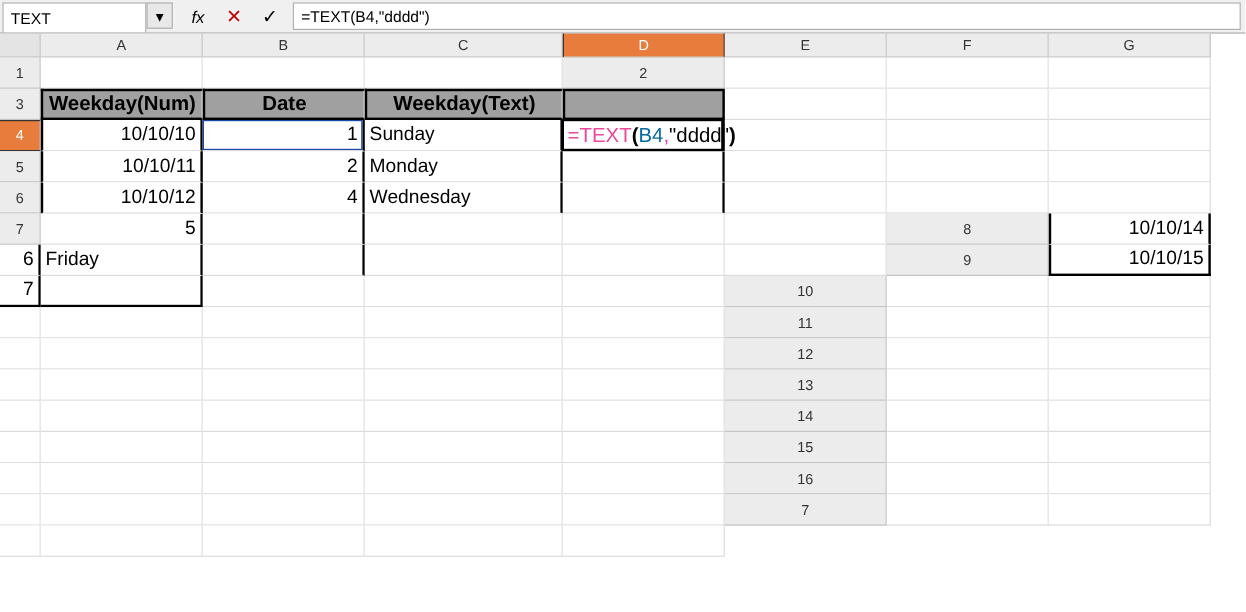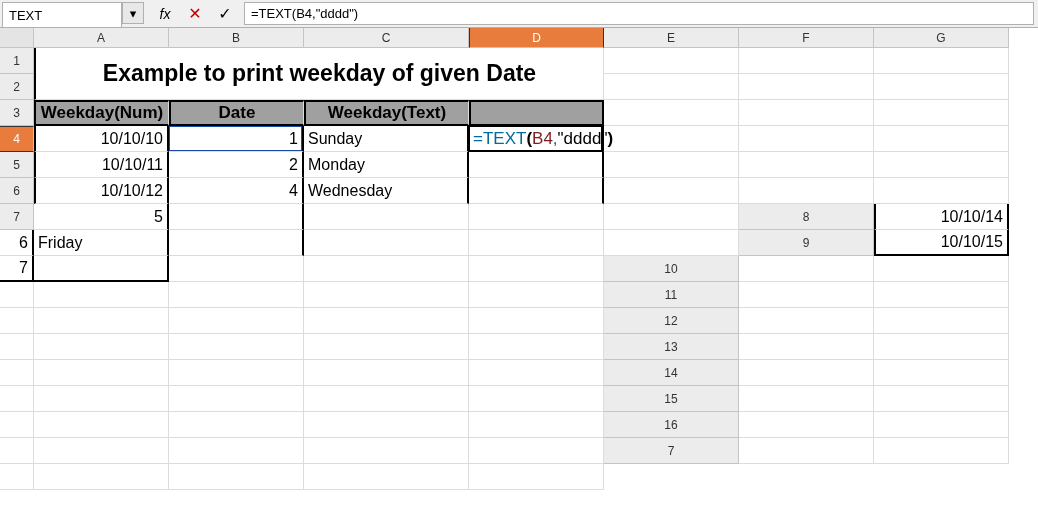--- a/index.html
+++ b/index.html
@@ -145,22 +145,22 @@
     content: "";
     position: absolute;
     top: -1px; left: -1px; right: -1px; bottom: -1px;
     border: 2px solid #000;
     pointer-events: none;
   }
   .formula-display {
     font-size: 17px;
     white-space: nowrap;
   }
-  .f-fn { color: #0369a1; }
-  .f-ref { color: #7f1d1d; }
+  .f-fn { color: #ec4899; }
+  .f-ref { color: #0369a1; }
   .f-str { color: #000; }
   .f-op { color: #000; font-weight: bold; }
   
   .merged {
     grid-column: 2 / span 4;
   }
 </style>
 </head>
 <body>
 
@@ -188,21 +188,20 @@
 <div class="sheet" id="sheet">
     <div class="corner"></div>
     <div class="colhdr">A</div>
     <div class="colhdr">B</div>
     <div class="colhdr">C</div>
     <div class="colhdr active" style="background:#e77c3c;">D</div>
     <div class="colhdr">E</div>
     <div class="colhdr">F</div>
     <div class="colhdr">G</div>
     <div class="rowhdr">1</div>
-    <div class="cell merged title-cell thick-left" style="grid-area: span 2 / 2 / auto / span 4; min-height: 52px;">Example to print weekday of given Date</div>
     <div class="cell "></div>
     <div class="cell "></div>
     <div class="cell "></div>
     <div class="rowhdr">2</div>
     <div class="cell "></div>
     <div class="cell "></div>
     <div class="cell "></div>
     <div class="rowhdr">3</div>
     <div class="cell grayfill tbl-hdr thick-top thick-bottom thick-left">Weekday(Num)</div>
     <div class="cell grayfill tbl-hdr thick-left thick-top thick-bottom">Date</div>

